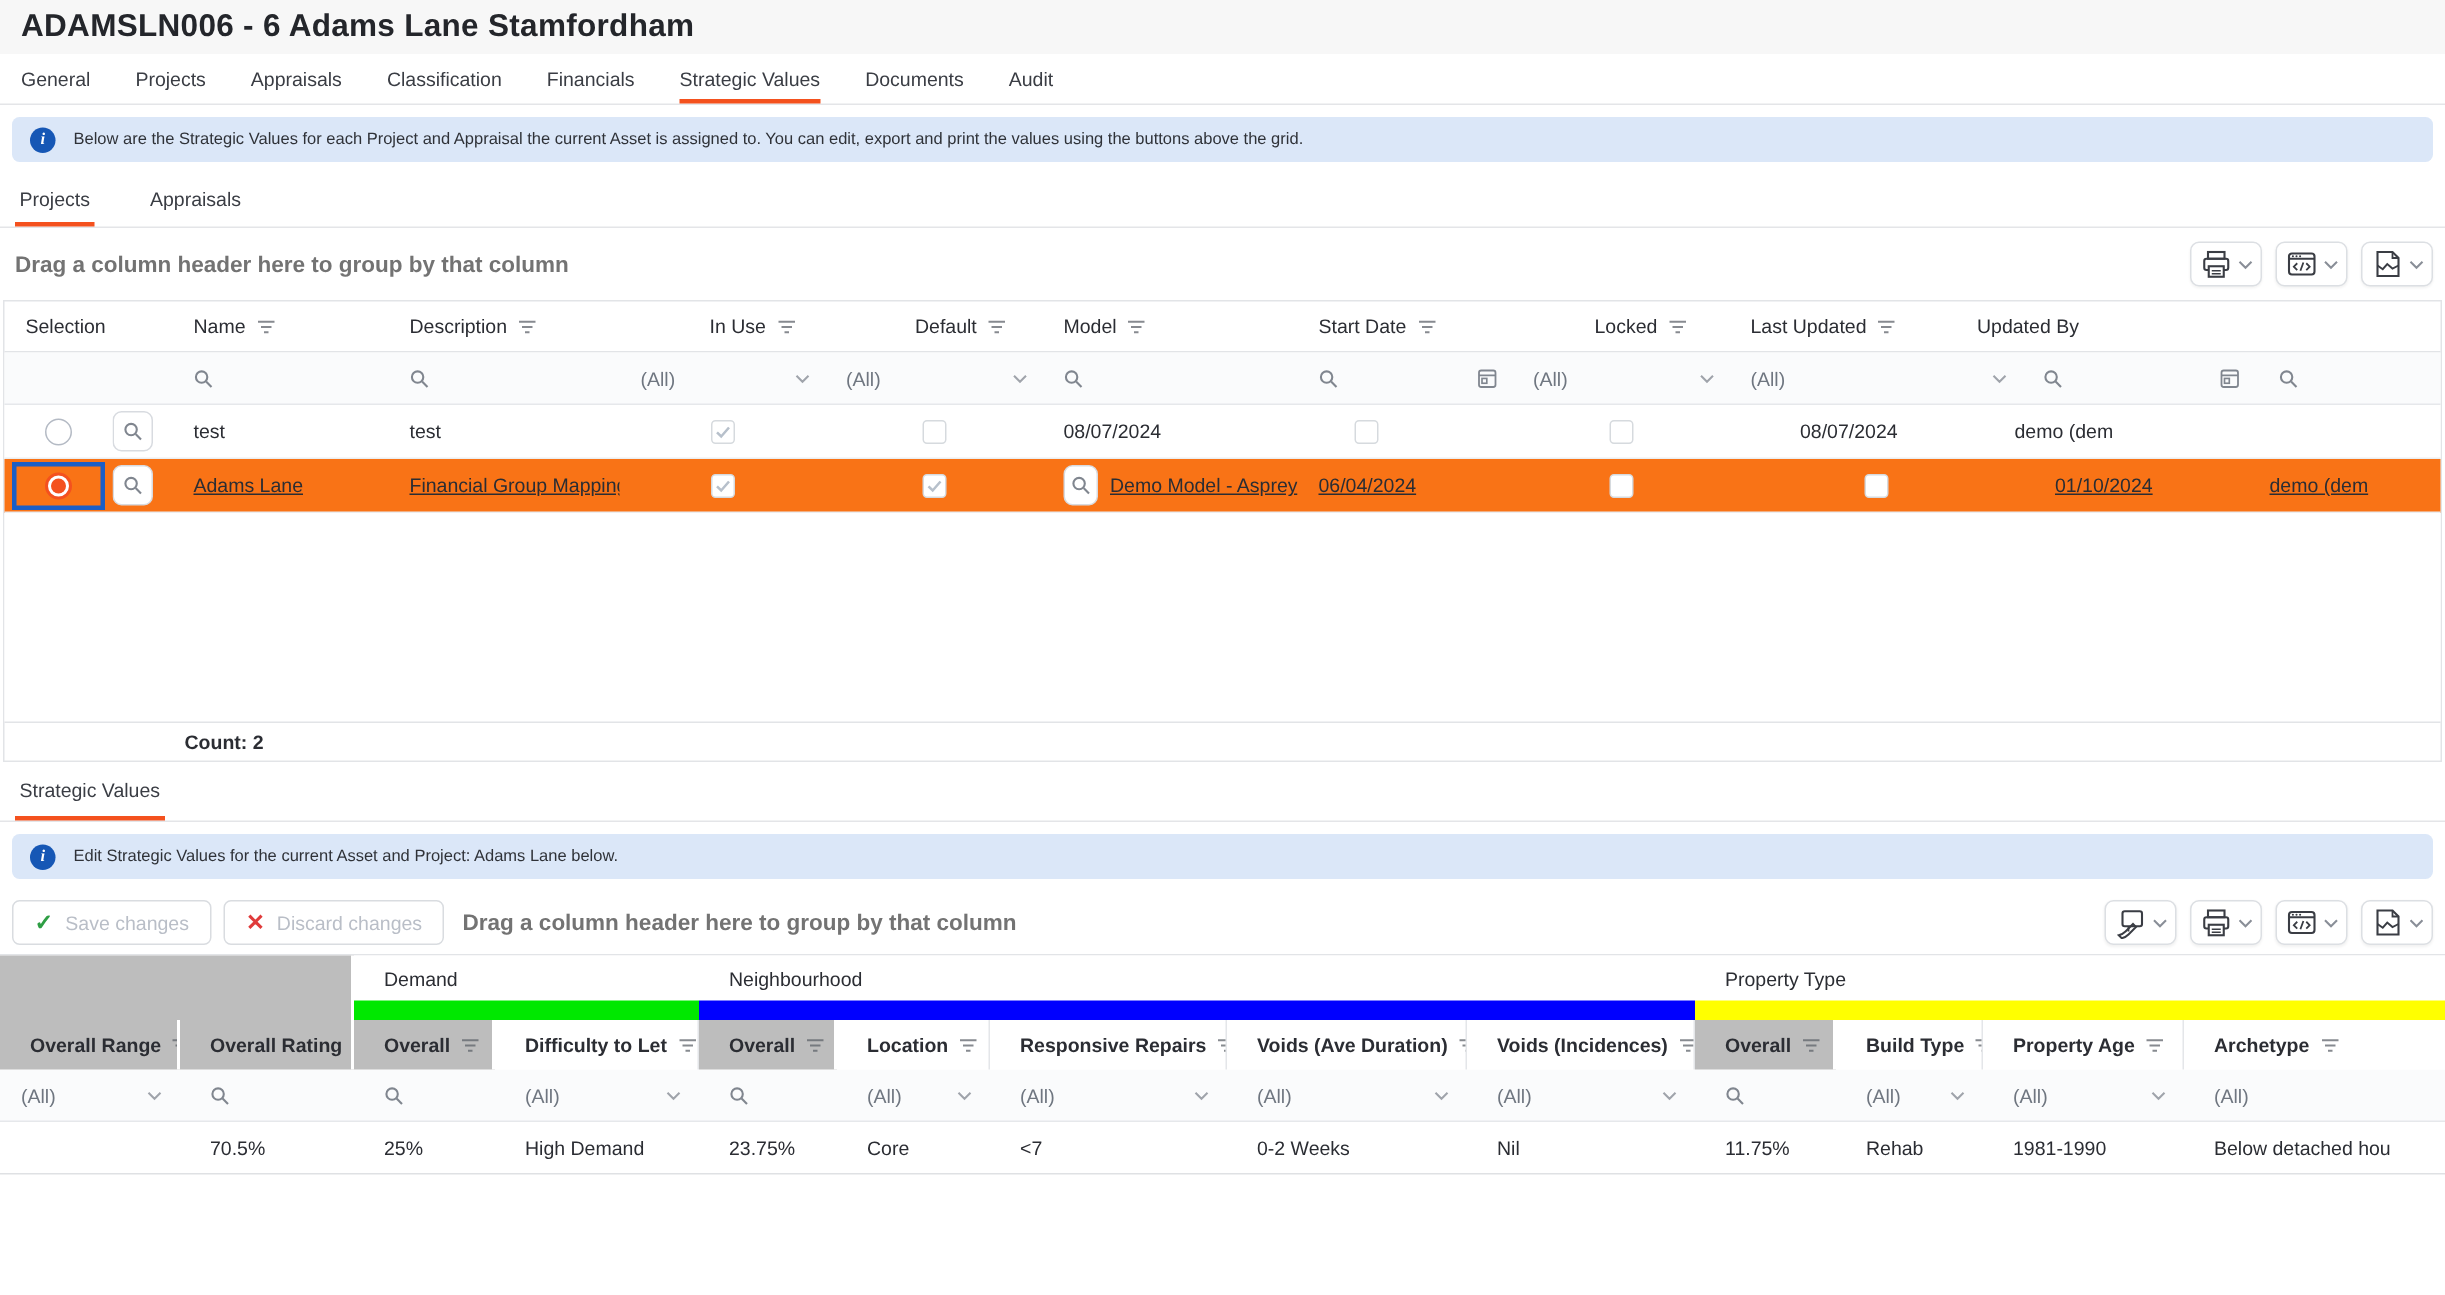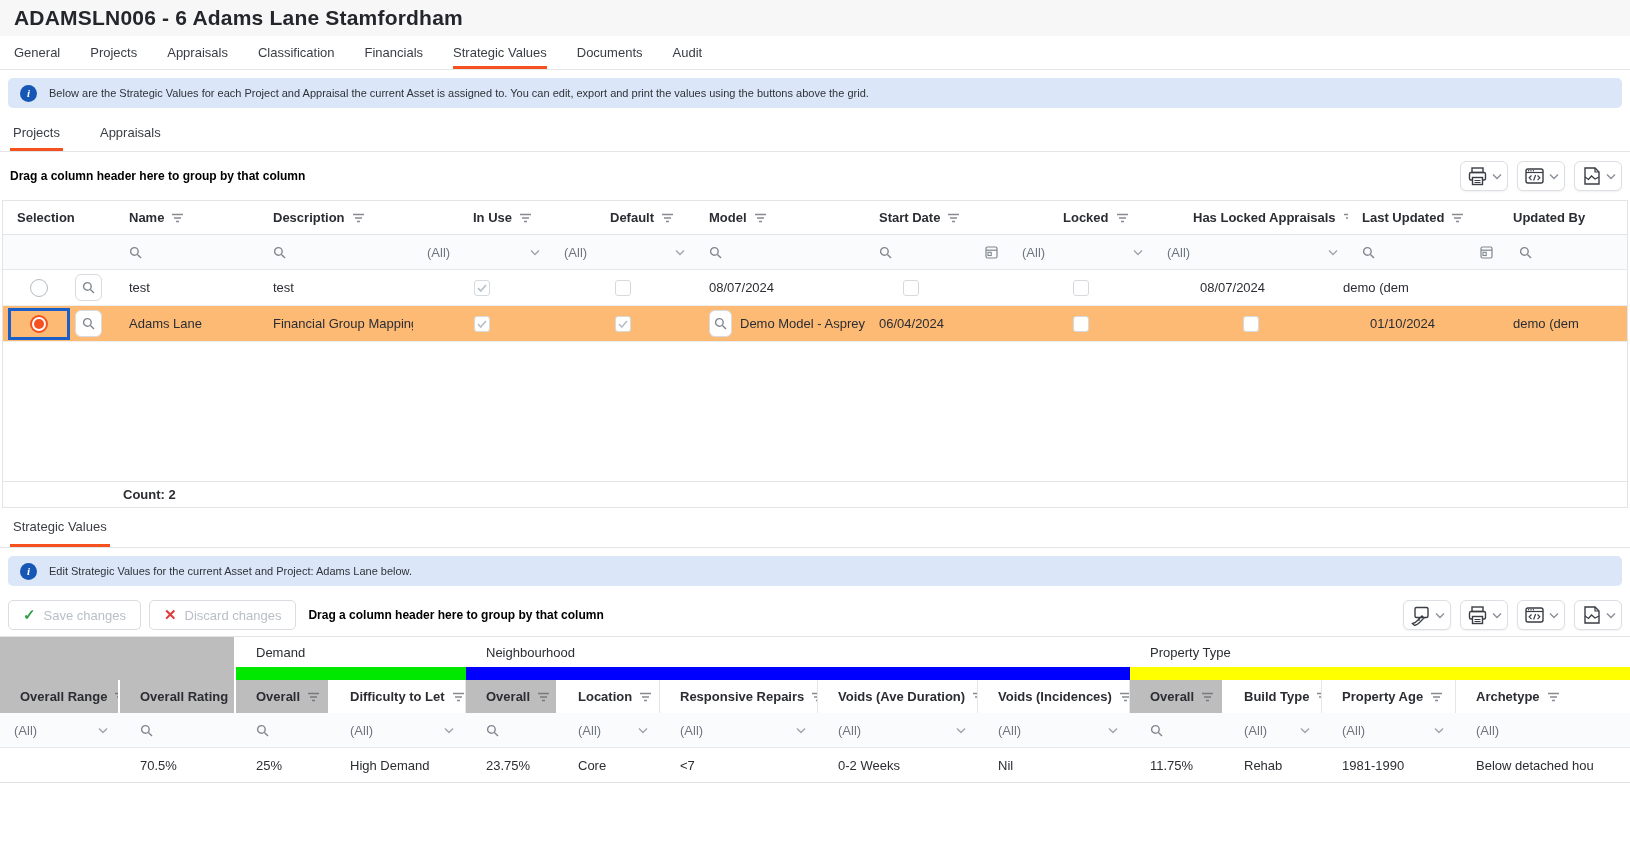--- a/index.html
+++ b/index.html
@@ -19,21 +19,21 @@
   .info-icon { width:17px; height:17px; border-radius:50%; background:#1657b5; color:#fff; font-size:11px; font-weight:700; display:flex; align-items:center; justify-content:center; margin-right:12px; flex:0 0 auto; font-family:"Liberation Serif", serif; font-style:italic; }
   .banner span.msg { font-size:11px; color:#2f3238; }
 
   
   .sub-tabs { height:36px; display:flex; padding-left:10px; border-bottom:1px solid #e4e5e8; }
   .sub-tab { display:flex; align-items:center; margin-right:34px; font-size:13px; color:#3a3d44; cursor:pointer; border-bottom:3px solid transparent; padding:0 3px; }
   .sub-tab.active { border-bottom-color:#f4511e; }
 
   
   .group-row { height:48px; display:flex; align-items:center; padding:0 8px 0 10px; }
-  .drag-text { font-size:12px; font-weight:700; color:#000000; }
+  .drag-text { font-size:15px; font-weight:700; color:#737373; }
   .toolbar { margin-left:auto; display:flex; gap:9px; }
   .tb-btn { height:30px; min-width:48px; background:#fff; border:1px solid #dcdfe3; border-radius:6px; box-shadow:0 1px 2px rgba(0,0,0,.06); display:flex; align-items:center; padding:0 4px 0 6px; cursor:pointer; }
   .tb-btn svg.icn { width:21px; height:21px; }
   .tb-btn .chev { margin-left:4px; display:flex; }
 
   
   .funnel { margin-left:7px; display:inline-flex; opacity:.75; }
   .mini-btn { width:27px; height:27px; background:#fff; border:1px solid #d8dbe0; border-radius:6px; display:flex; align-items:center; justify-content:center; cursor:pointer; }
   .checkbox { width:16px; height:16px; border:1px solid #d6dade; border-radius:3px; background:#fff; display:inline-flex; align-items:center; justify-content:center; }
   .checkbox svg { visibility:hidden; }
@@ -43,25 +43,25 @@
   .radio.checked::after { content:""; position:absolute; left:2px; top:2px; width:10px; height:10px; border-radius:50%; background:#f4511e; }
   .focus-box { position:absolute; left:5px; top:2px; width:62px; height:32px; border:3px solid #1b5ec6; }
   .ftxt { font-size:13px; color:#6f7680; }
   .chev-g { display:inline-flex; opacity:.8; }
 
   
   .tg { margin:0 2px; border:1px solid #e2e4e7; }
   .tg-hrow { display:flex; height:34px; align-items:center; border-bottom:1px solid #e2e4e7; }
   .tg-frow { display:flex; height:35px; align-items:center; background:#fafbfc; border-bottom:1px solid #e6e8eb; }
   .tg-row { display:flex; height:36px; align-items:center; border-bottom:1px solid #eceef0; background:#fff; }
-  .tg-row.selected { background:#fdba74; }
+  .tg-row.selected { background:#f97316;text-decoration:underline; }
   .tg-spacer { height:139px; background:#fff; }
   .tg-footer { height:26px; display:flex; align-items:center; border-top:1px solid #e2e4e7; font-weight:700; font-size:13px; padding-left:120px; }
   .cell { flex:0 0 auto; display:flex; align-items:center; font-size:13px; overflow:hidden; white-space:nowrap; position:relative; height:100%; }
-  .hlbl { font-size:13px; font-weight:700; color:#2b2d33; }
+  .hlbl { font-size:13px; font-weight:400; color:#2b2d33; }
   .center { justify-content:center; }
   .pl { padding-left:14px; }
   .c-sel{width:72px} .c-btn{width:40px} .c-name{width:144px} .c-desc{width:154px}
   .c-inuse{width:137px} .c-def{width:145px} .c-model{width:170px} .c-start{width:143px}
   .c-locked{width:145px} .c-haslock{width:195px} .c-lastupd{width:155px} .c-updby{width:166px}
   .c-selhdr{width:112px}
   .filter-right { margin-left:auto; margin-right:10px; display:flex; align-items:center; gap:8px; }
 
   
   .vg { border-top:1px solid #e2e4e7; }
@@ -255,28 +255,20 @@
           </span>
         </div>
       <div class="cell c-locked" style="padding-left:55px">
           <span class="hlbl">Locked</span>
           <span class="funnel">
             <svg width="13" height="12" viewBox="0 0 13 12">
               <use href="#i-funnel"></use>
             </svg>
           </span>
         </div>
-      <div class="cell c-haslock" style="padding-left:40px">
-          <span class="hlbl">Has Locked Appraisals</span>
-          <span class="funnel">
-            <svg width="13" height="12" viewBox="0 0 13 12">
-              <use href="#i-funnel"></use>
-            </svg>
-          </span>
-        </div>
       <div class="cell c-lastupd pl">
           <span class="hlbl">Last Updated</span>
           <span class="funnel">
             <svg width="13" height="12" viewBox="0 0 13 12">
               <use href="#i-funnel"></use>
             </svg>
           </span>
         </div>
       <div class="cell c-updby" style="padding-left:10px">
           <span class="hlbl">Updated By</span>

